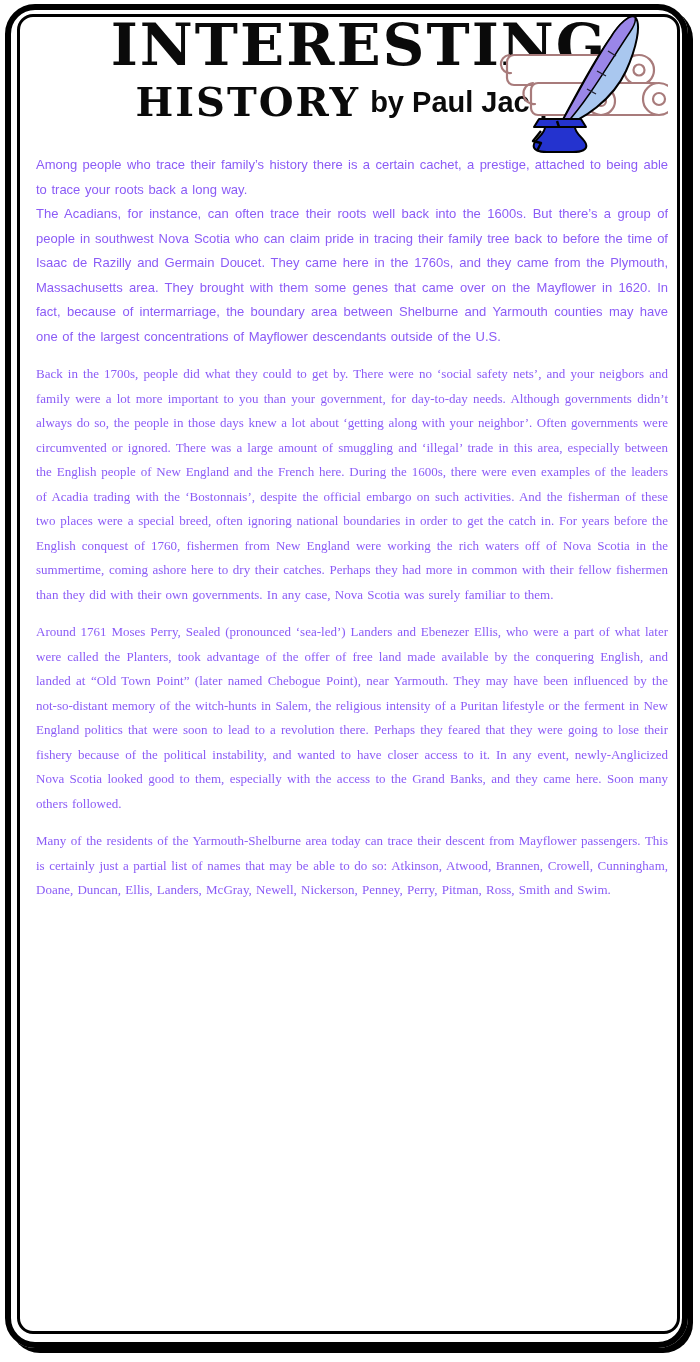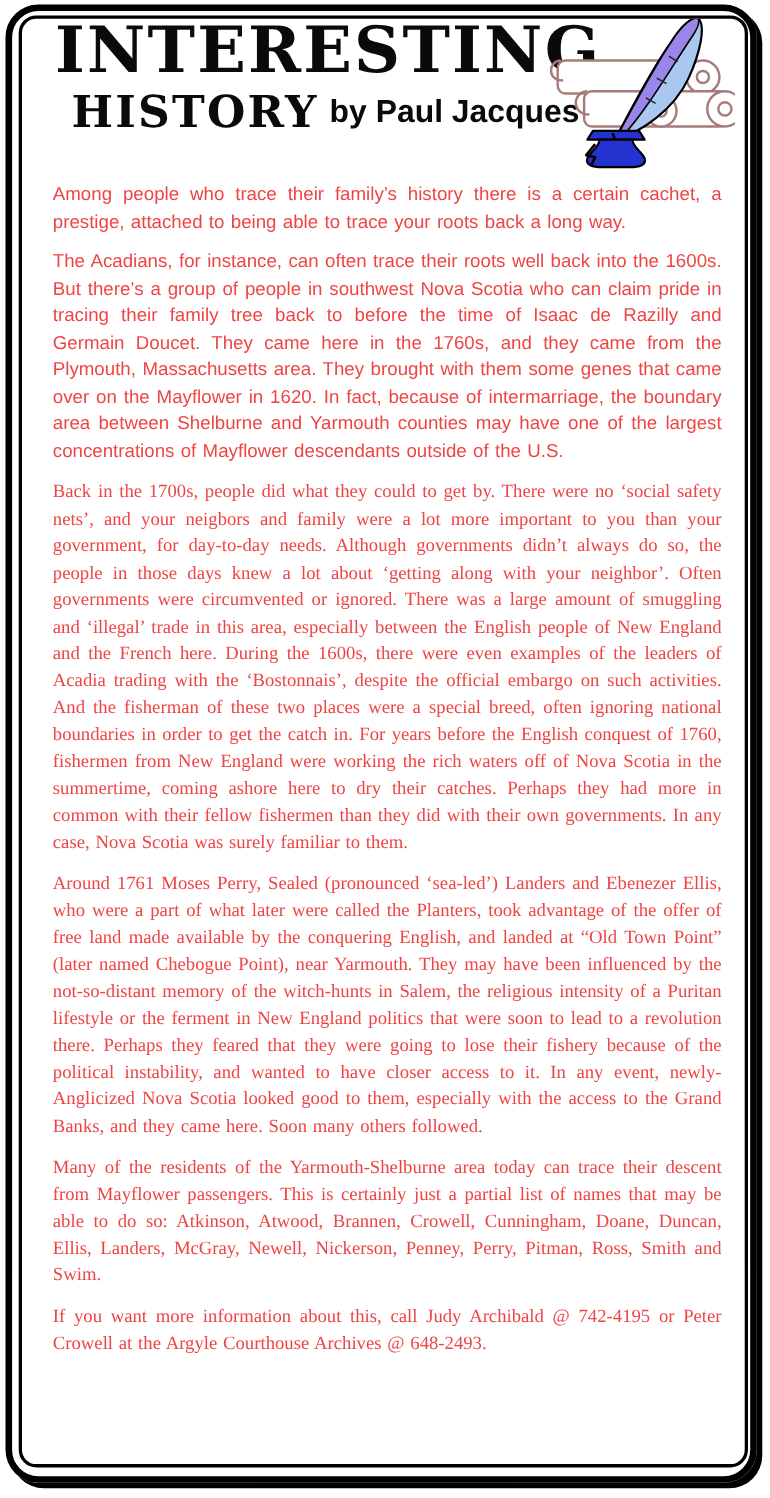--- a/index.html
+++ b/index.html
@@ -24,21 +24,21 @@
     position: absolute;
     left: 17px; top: 14px; right: 20px; bottom: 28px;
     border: 3px solid #000;
     border-radius: 16px;
   }
   .content {
     position: absolute;
     left: 36px; top: 17px; right: 32px; bottom: 32px;
     overflow: hidden;
   }
-  header { position: relative; height: 130px; }
+  header { position: relative; height: 130px; text-align: center; }
   .title-line1 {
     margin-left: 14px;
     font-family: "DejaVu Serif", serif;
     font-weight: 700;
     font-size: 58px;
     line-height: 56px;
     letter-spacing: 2px;
     color: #0a0a0a;
     white-space: nowrap;
   }
@@ -63,26 +63,26 @@
   }
   .illustration {
     position: absolute;
     right: -16px;
     top: -8px;
     width: 205px;
     height: 150px;
   }
   main { margin-top: 6px; overflow: hidden; }
   .para {
-    margin: 12px;
-    font-size: 17px;
+    margin: 0;
+    font-size: 13px;
     line-height: 24.5px;
     text-align: justify;
     word-spacing: 1px;
-    color: #ef4444;
+    color: #8b5cf6;
   }
   .para.gap { margin-top: 13px; font-family: Liberation Serif, serif; }
 </style>
 </head>
 <body>
 
 <div class="page">
   <div class="outer-border"></div>
   <div class="inner-border"></div>
 
@@ -126,17 +126,16 @@
         <path d="M80,118 L78,112" stroke="#000" stroke-width="2.4" fill="none"></path>
       </svg>
     </header>
 
     <main>
       <p class="para">Among people who trace their family’s history there is a certain cachet, a prestige, attached to being able to trace your roots back a long way.</p>
       <p class="para">The Acadians, for instance, can often trace their roots well back into the 1600s. But there’s a group of people in southwest Nova Scotia who can claim pride in tracing their family tree back to before the time of Isaac de Razilly and Germain Doucet. They came here in the 1760s, and they came from the Plymouth, Massachusetts area. They brought with them some genes that came over on the Mayflower in 1620. In fact, because of intermarriage, the boundary area between Shelburne and Yarmouth counties may have one of the largest concentrations of Mayflower descendants outside of the U.S.</p>
       <p class="para gap">Back in the 1700s, people did what they could to get by. There were no ‘social safety nets’, and your neigbors and family were a lot more important to you than your government, for day-to-day needs. Although governments didn’t always do so, the people in those days knew a lot about ‘getting along with your neighbor’. Often governments were circumvented or ignored. There was a large amount of smuggling and ‘illegal’ trade in this area, especially between the English people of New England and the French here. During the 1600s, there were even examples of the leaders of Acadia trading with the ‘Bostonnais’, despite the official embargo on such activities. And the fisherman of these two places were a special breed, often ignoring national boundaries in order to get the catch in. For years before the English conquest of 1760, fishermen from New England were working the rich waters off of Nova Scotia in the summertime, coming ashore here to dry their catches. Perhaps they had more in common with their fellow fishermen than they did with their own governments. In any case, Nova Scotia was surely familiar to them.</p>
       <p class="para gap">Around 1761 Moses Perry, Sealed (pronounced ‘sea-led’) Landers and Ebenezer Ellis, who were a part of what later were called the Planters, took advantage of the offer of free land made available by the conquering English, and landed at “Old Town Point” (later named Chebogue Point), near Yarmouth. They may have been influenced by the not-so-distant memory of the witch-hunts in Salem, the religious intensity of a Puritan lifestyle or the ferment in New England politics that were soon to lead to a revolution there. Perhaps they feared that they were going to lose their fishery because of the political instability, and wanted to have closer access to it. In any event, newly-Anglicized Nova Scotia looked good to them, especially with the access to the Grand Banks, and they came here. Soon many others followed.</p>
       <p class="para gap">Many of the residents of the Yarmouth-Shelburne area today can trace their descent from Mayflower passengers. This is certainly just a partial list of names that may be able to do so: Atkinson, Atwood, Brannen, Crowell, Cunningham, Doane, Duncan, Ellis, Landers, McGray, Newell, Nickerson, Penney, Perry, Pitman, Ross, Smith and Swim.</p>
-      <p class="para gap">If you want more information about this, call Judy Archibald @ 742-4195 or Peter Crowell at the Argyle Courthouse Archives @ 648-2493.</p>
     </main>
 
   </div>
 </div>
 
 </body></html>

